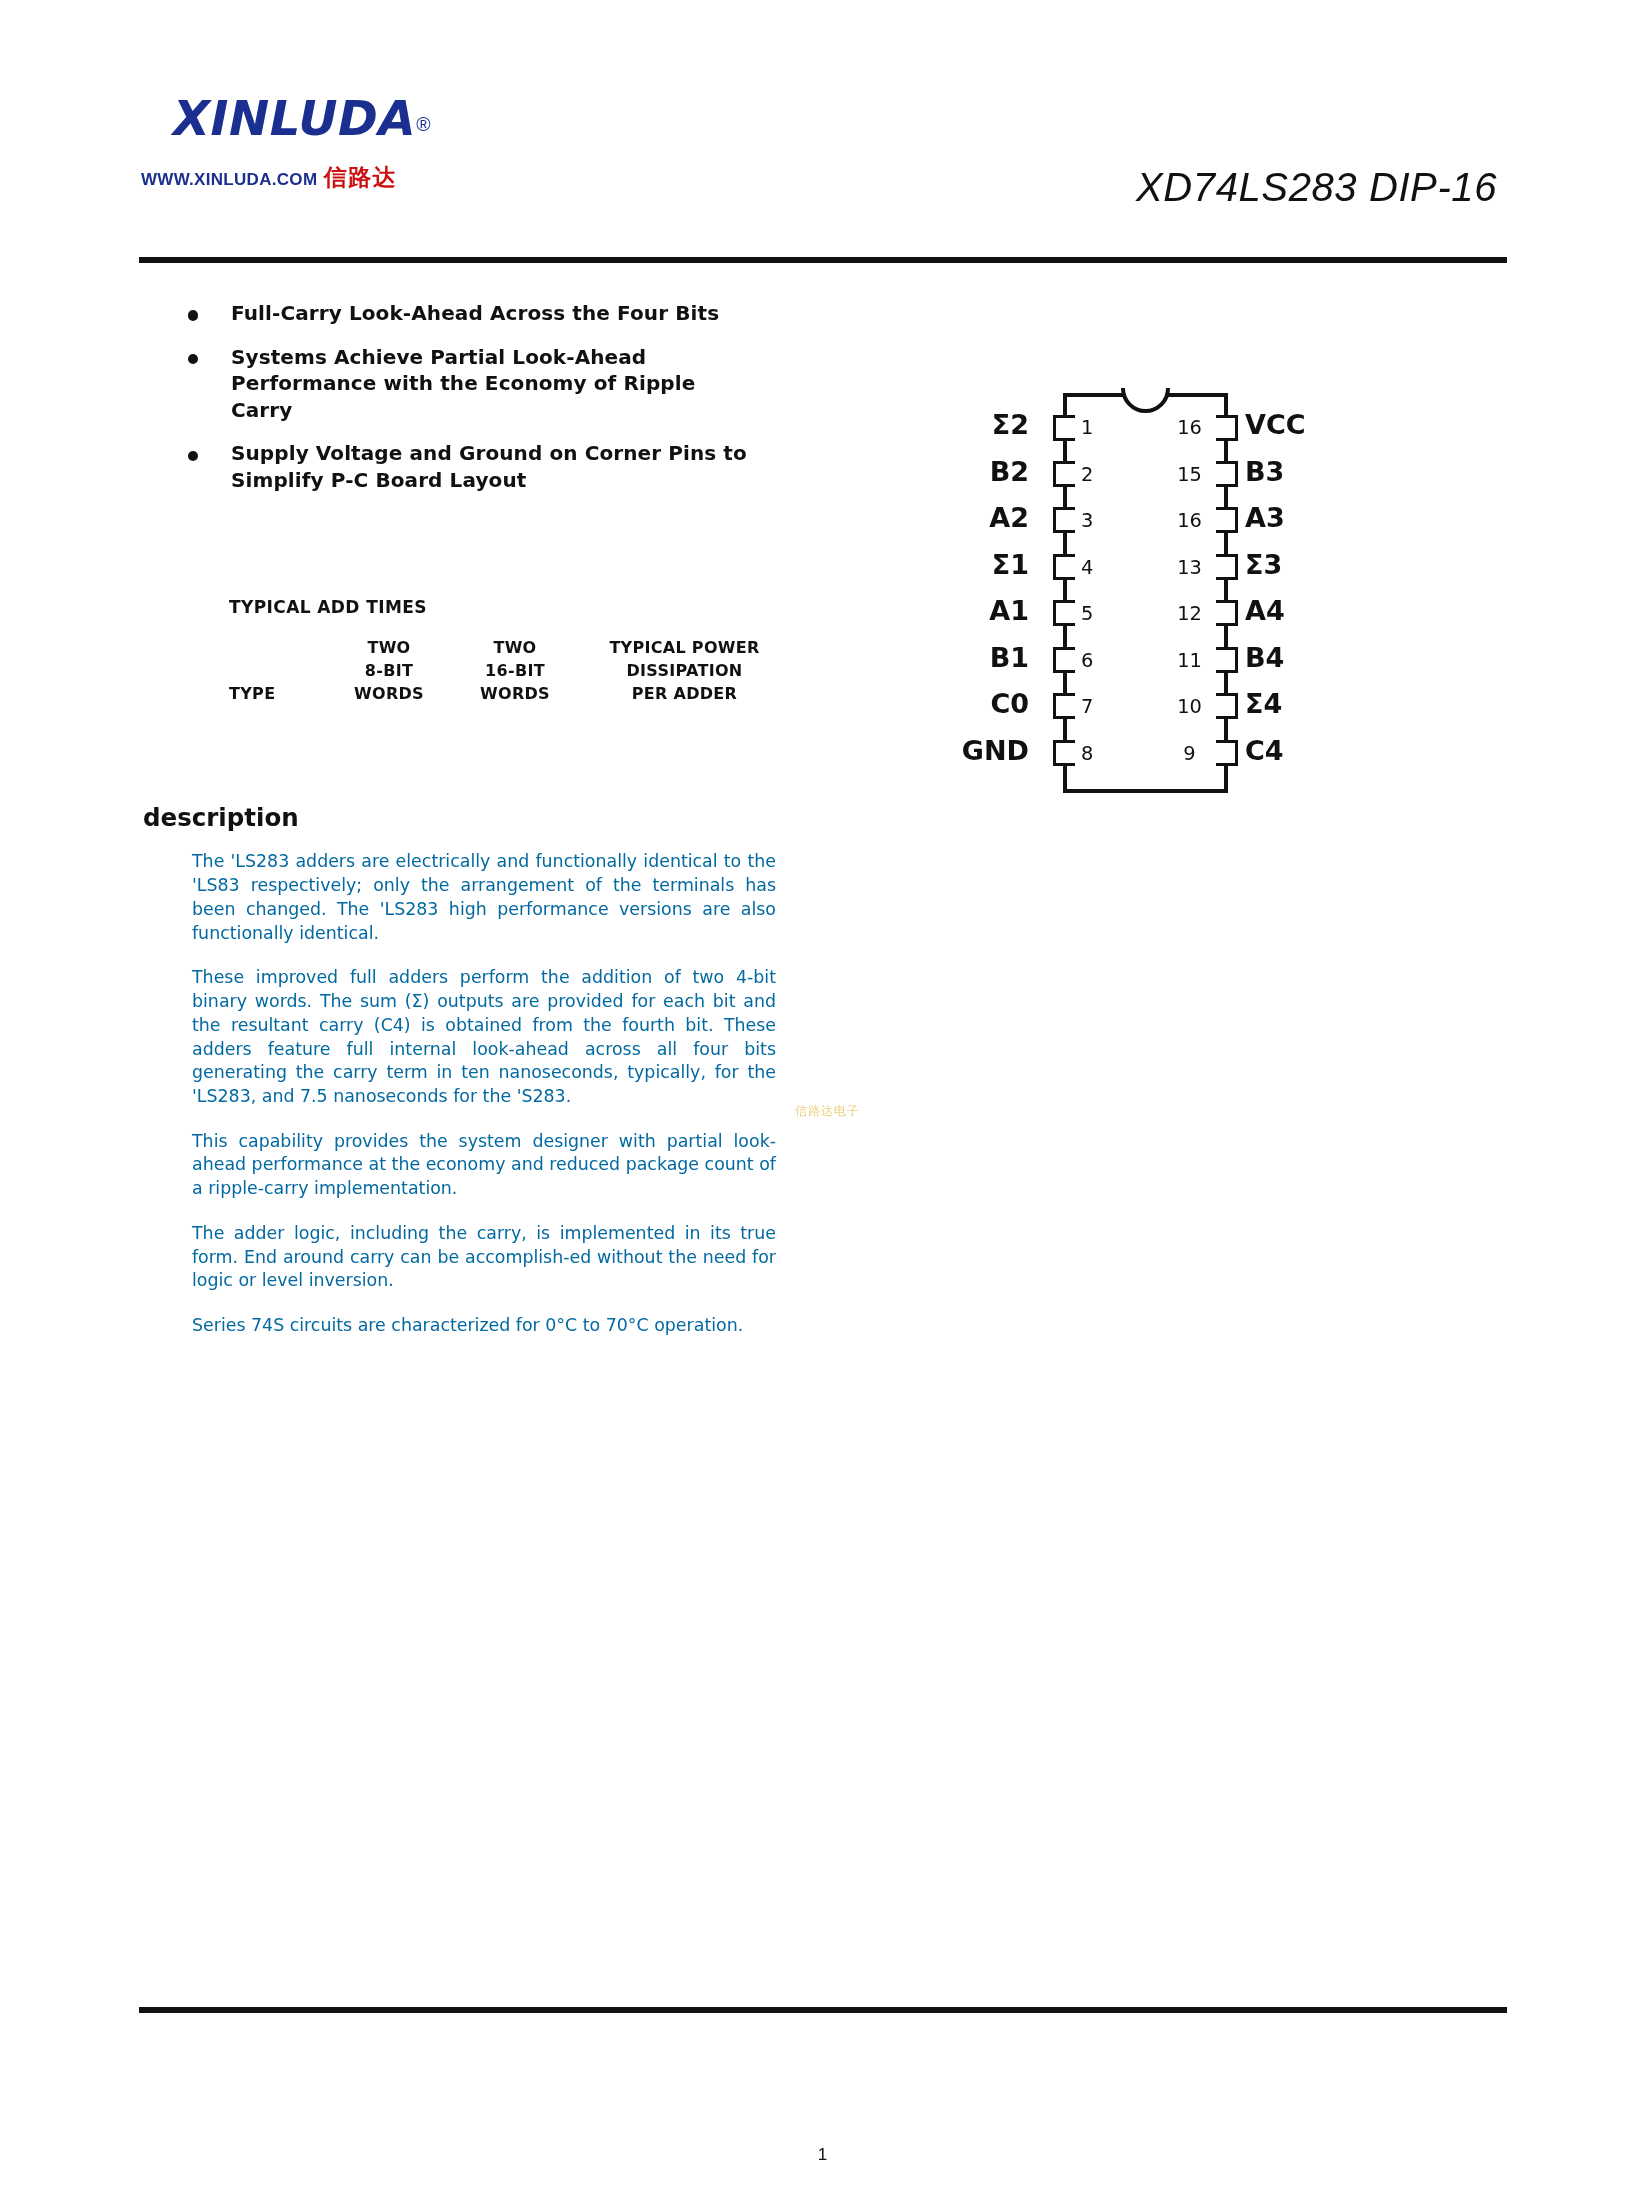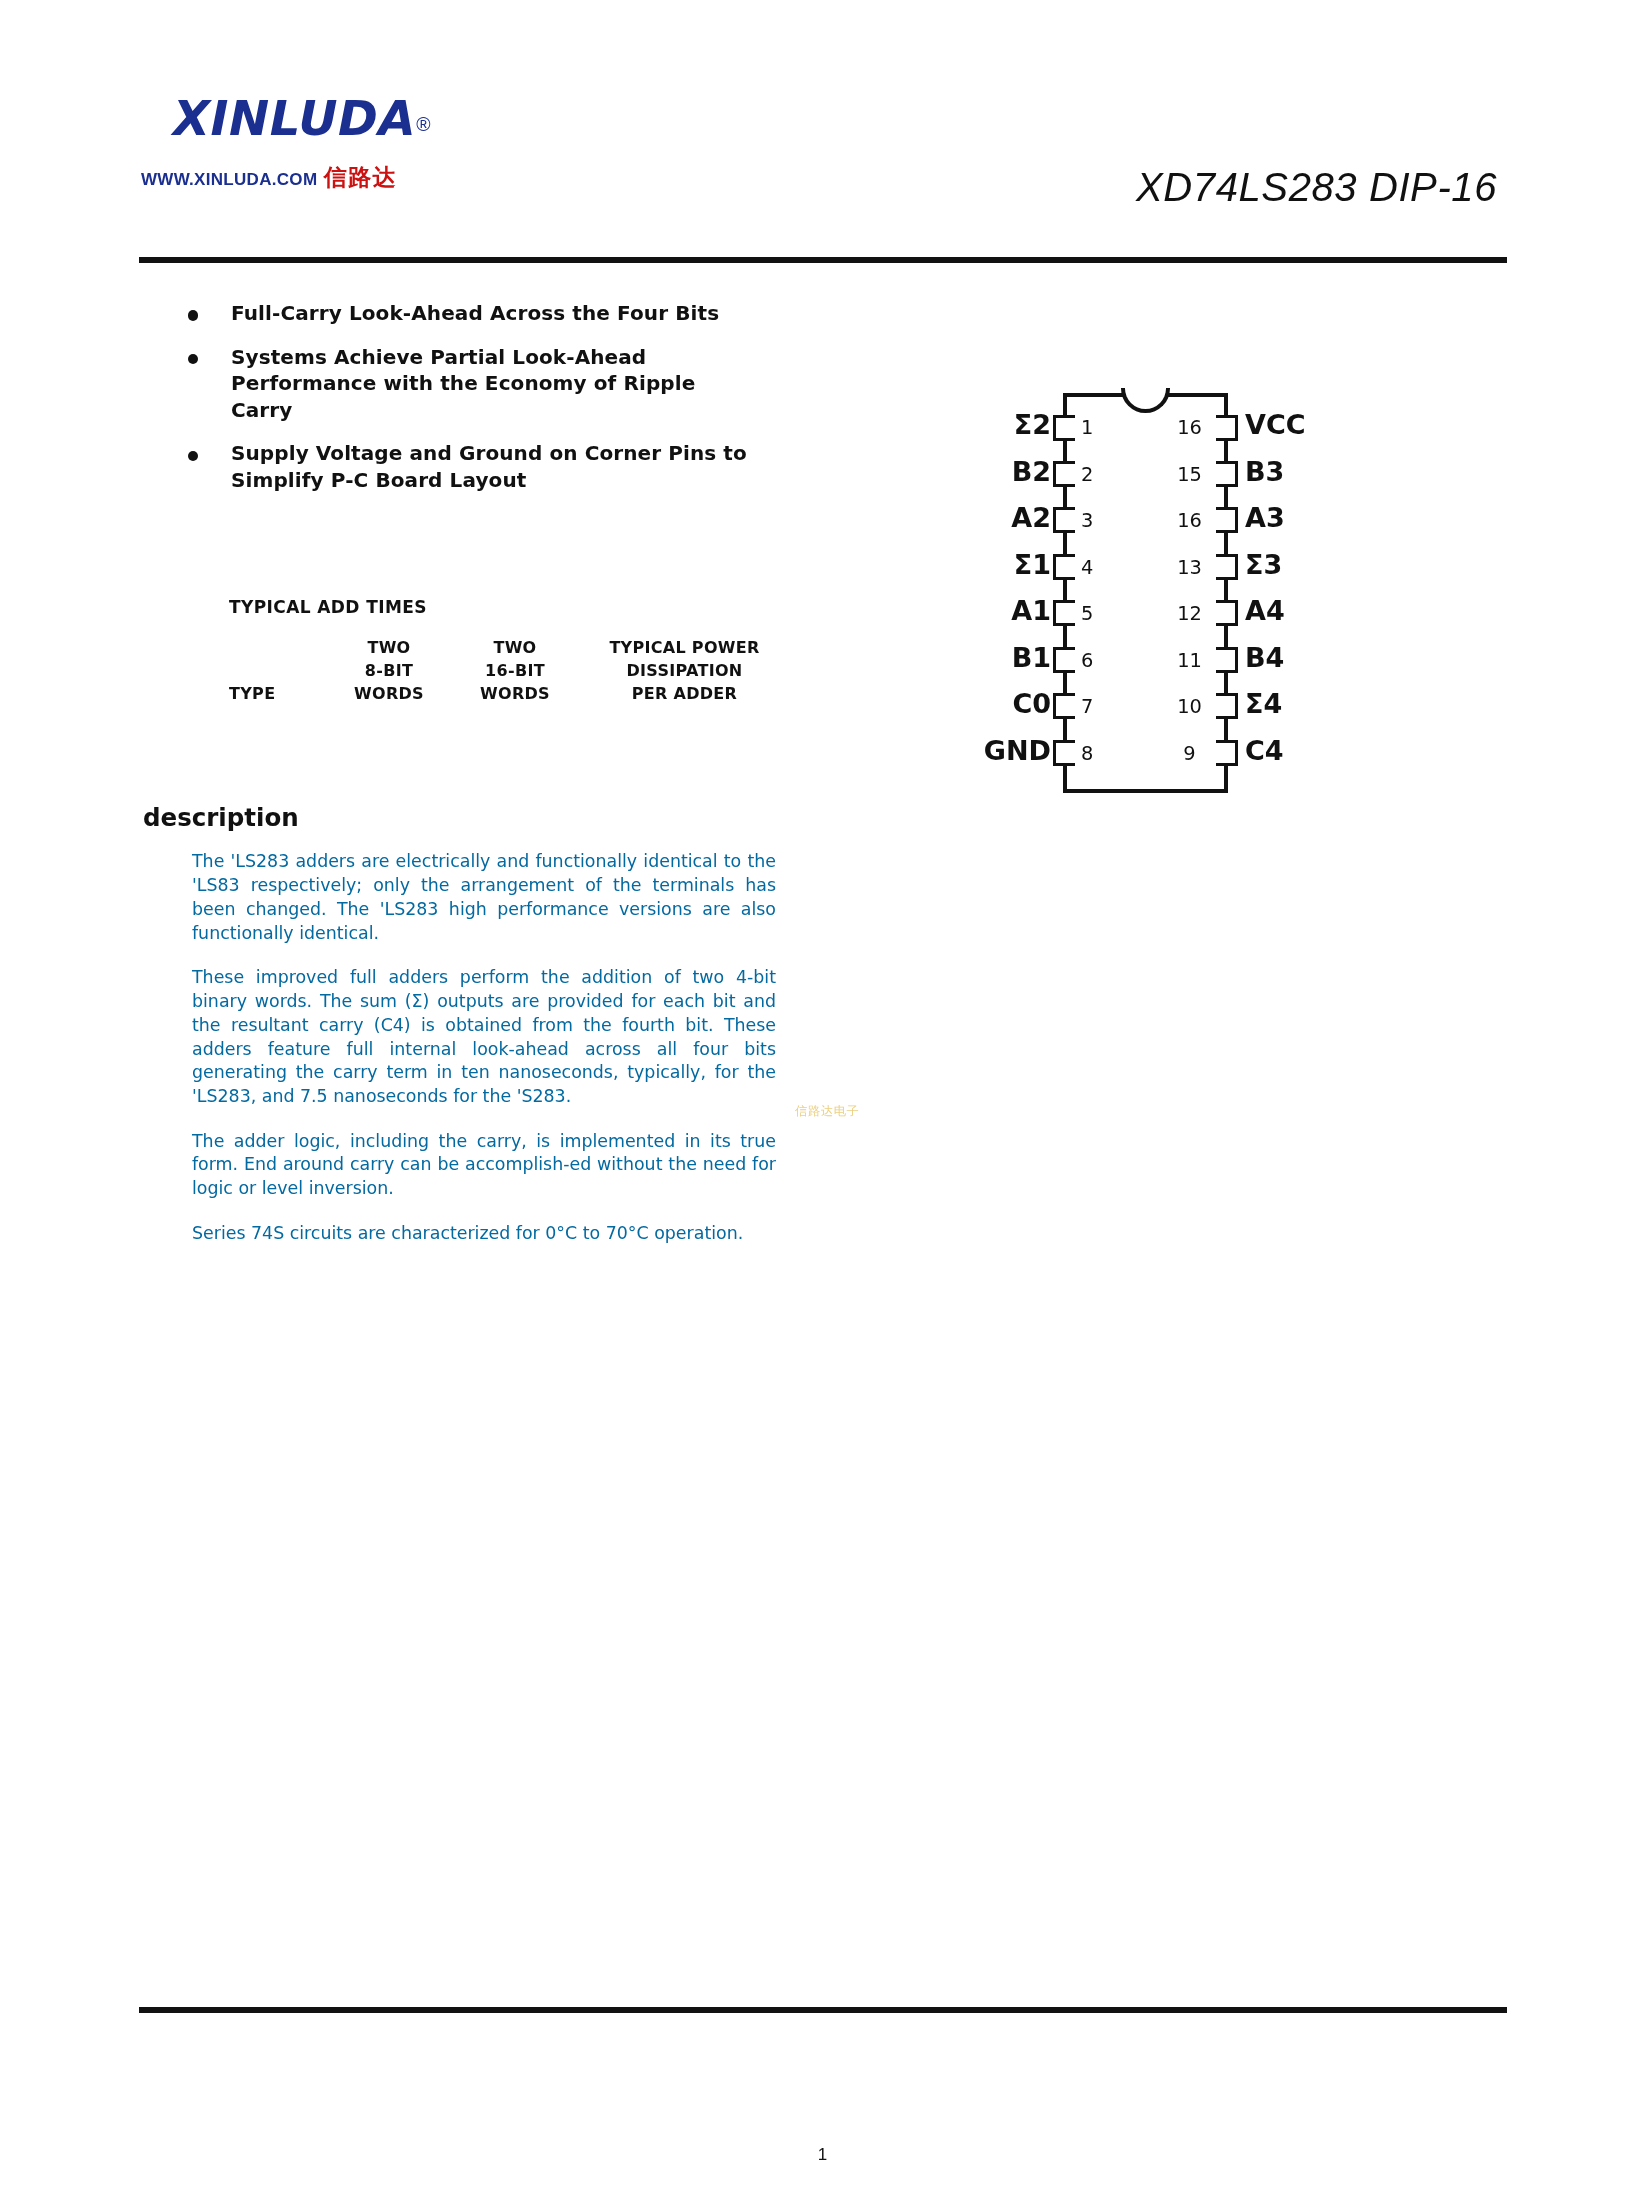--- a/index.html
+++ b/index.html
@@ -249,21 +249,21 @@
   .pin-num.right { left: 215px; text-align: center; }
 
   .pin-label {
     position: absolute;
     font-family: "DejaVu Sans", sans-serif;
     font-weight: bold;
     font-size: 27px;
     color: #111;
     white-space: nowrap;
   }
-  .pin-label.left  { right: 317px; text-align: right; }
+  .pin-label.left  { right: 339px; text-align: right; }
   .pin-label.right { left: 290px; text-align: right; }
 
   
   .page-number {
     position: absolute;
     left: 0;
     top: 2145px;
     width: 1645px;
     text-align: center;
     font-family: "Liberation Sans", sans-serif;
@@ -327,20 +327,21 @@
         <td class="col-power">PER ADDER</td>
       </tr>
     </tbody>
       </table>
   </div>
 
   <div class="desc-heading">description</div>
   <div class="desc-body">
     <p class="desc-p">The 'LS283 adders are electrically and functionally identical to the 'LS83 respectively; only the arrangement of the terminals has been changed. The 'LS283 high performance versions are also functionally identical.</p>
     <p class="desc-p">These improved full adders perform the addition of two 4-bit binary words. The sum (Σ) outputs are provided for each bit and the resultant carry (C4) is obtained from the fourth bit. These adders feature full internal look-ahead across all four bits generating the carry term in ten nanoseconds, typically, for the 'LS283, and 7.5 nanoseconds for the 'S283.</p>
+    <p class="desc-p">This capability provides the system designer with partial look-ahead performance at the economy and reduced package count of a ripple-carry implementation.</p>
     <p class="desc-p">The adder logic, including the carry, is implemented in its true form. End around carry can be accomplish-ed without the need for logic or level inversion.</p>
     <p class="desc-p loose">Series 74S circuits are characterized for 0°C to 70°C operation.</p>
   </div>
 
   <div class="watermark">信路达电子</div>
 
   <div class="pkg">
     <div class="pkg-body"></div>
     <div class="pkg-notch"></div>
 

